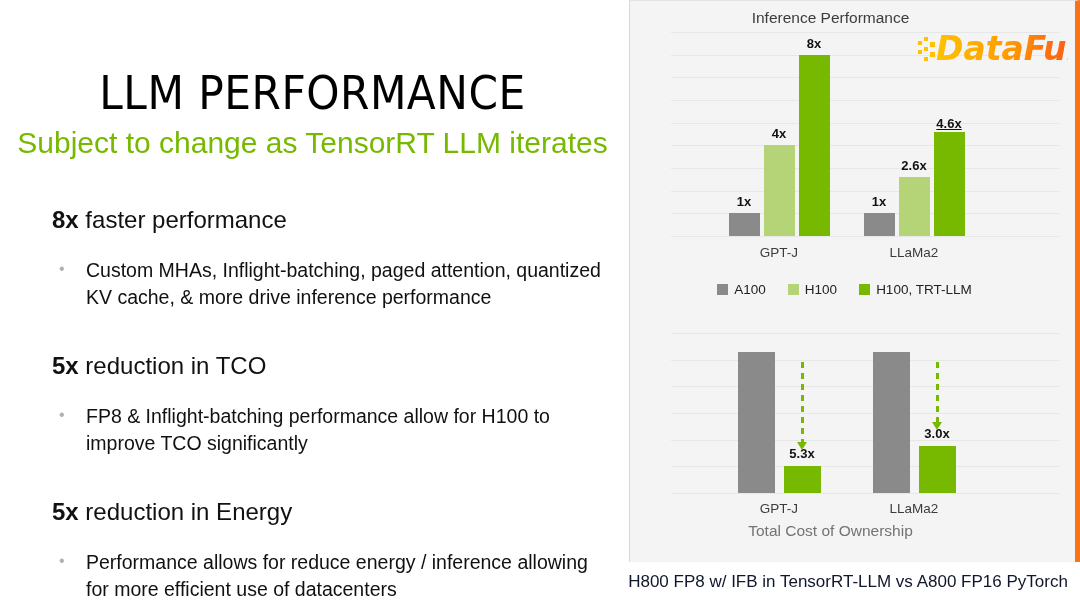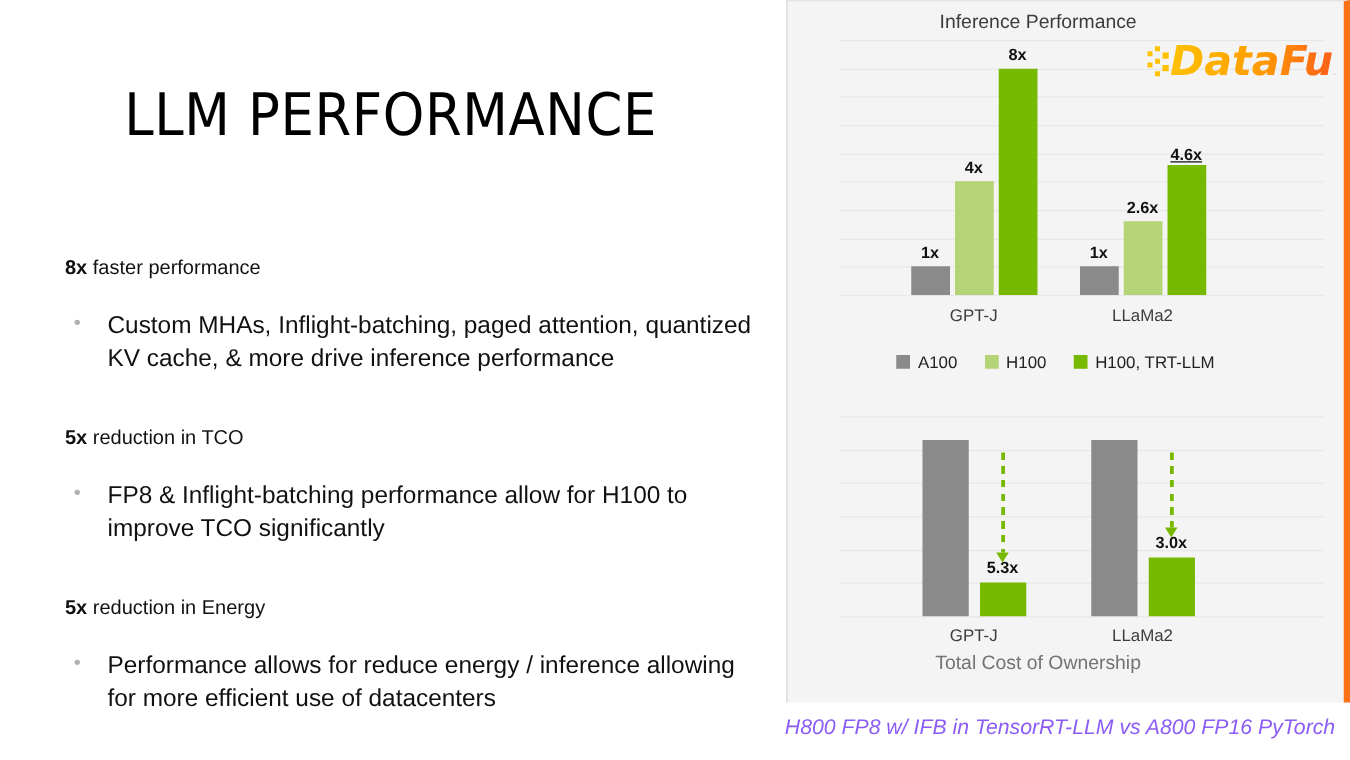--- a/index.html
+++ b/index.html
@@ -23,21 +23,21 @@
   }
   .subtitle {
     position: absolute; left: 0; top: 126px; width: 625px;
     text-align: center;
     font-size: 30px; font-weight: 400;
     color: #76b900; line-height: 1.15;
   }
 
   .body-list { position: absolute; left: 52px; top: 205px; width: 560px; }
 
-  .head-item { font-size: 16px; color: #111; line-height: 1.25; margin-top: 0; }
+  .head-item { font-size: 24px; color: #111; line-height: 1.25; margin-top: 0; }
   .head-item .lead { font-weight: bold; }
   .head-item.gap1 { margin-top: 40px; }
 
   .sub-item {
     display: flex; margin-top: 22px;
     font-size: 19.5px; color: #111; line-height: 1.38;
   }
   .sub-item .dot {
     flex: 0 0 auto; width: 34px;
     color: #b0b0b0; font-size: 16px; line-height: 1.5;
@@ -96,31 +96,32 @@
     border-left: 5px solid transparent;
     border-right: 5px solid transparent;
   }
 
   
   .logo { position: absolute; left: 916px; top: 28px; width: 152px; height: 40px; }
 
   
   .footer {
     position: absolute; left: 616px; top: 572px; width: 464px;
-    font-size: 17px; font-style: italic; color: #8b5cf6;
+    font-size: 17px; color: #0f172a;
     text-align: center;
   }
 </style>
 </head>
 <body>
 
 <div class="slide">
 
   <div class="left">
     <div class="title">LLM PERFORMANCE</div>
+    <div class="subtitle">Subject to change as TensorRT LLM iterates</div>
     <div class="body-list" id="bullet-list">
         <div class="head-item"><span class="lead">8x</span><span> faster performance</span></div>
         <div class="sub-item">
           <span class="dot">•</span>
           <span class="txt">Custom MHAs, Inflight-batching, paged attention, quantized KV cache, &amp; more drive inference performance</span>
         </div>
         <div class="head-item gap1"><span class="lead">5x</span><span> reduction in TCO</span></div>
         <div class="sub-item">
           <span class="dot">•</span>
           <span class="txt">FP8 &amp; Inflight-batching performance allow for H100 to improve TCO significantly</span>

